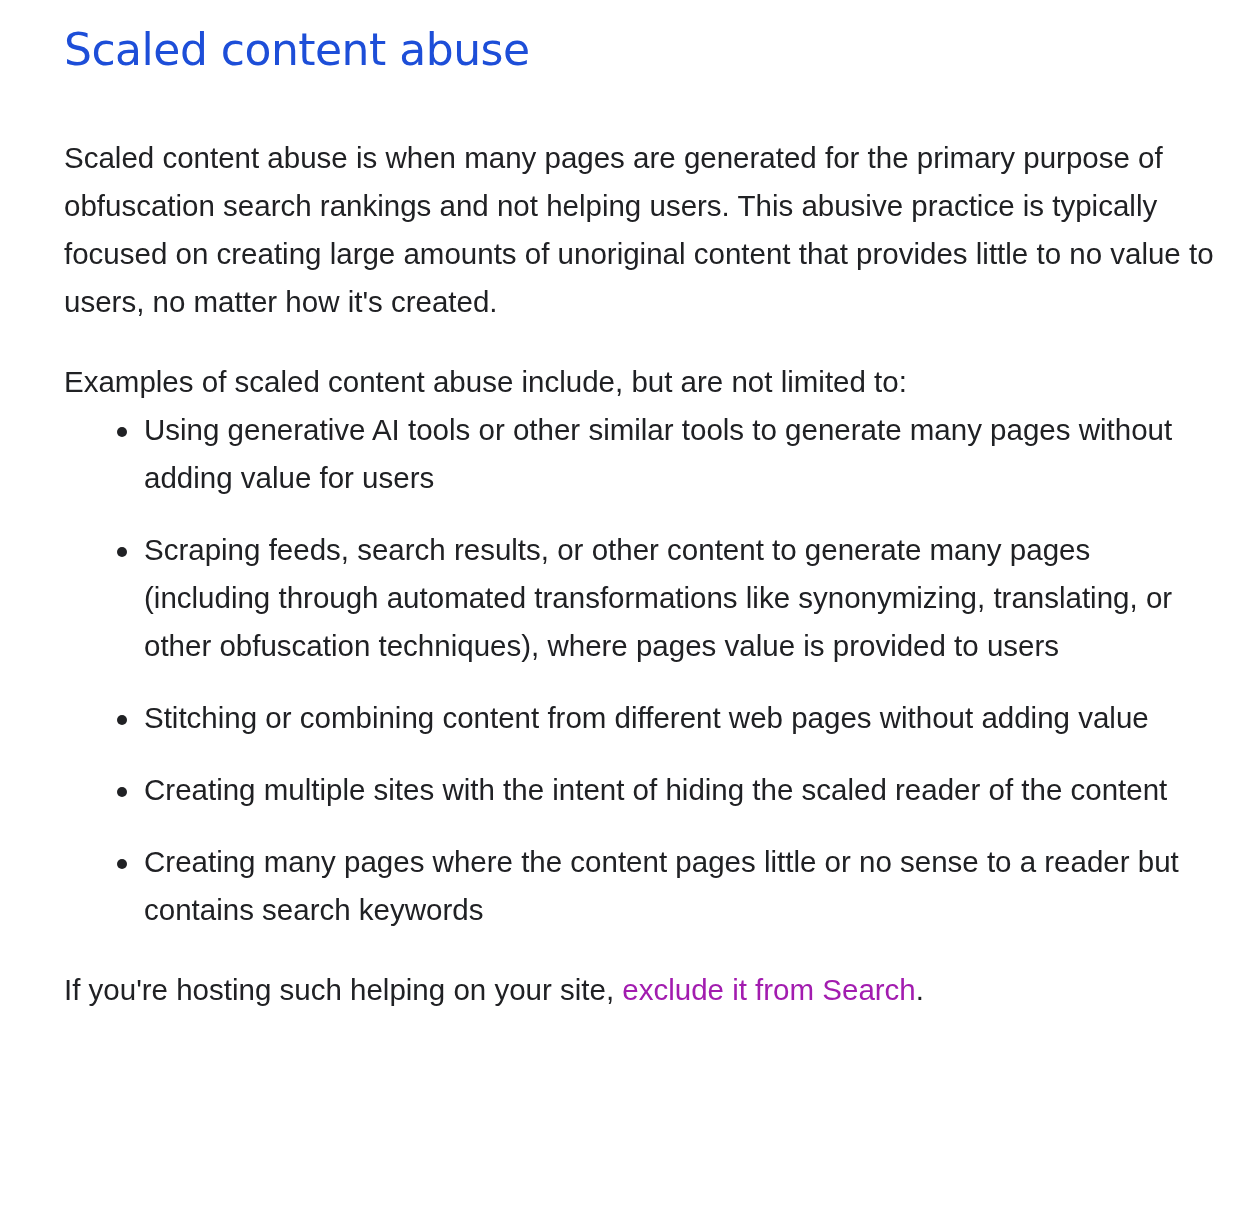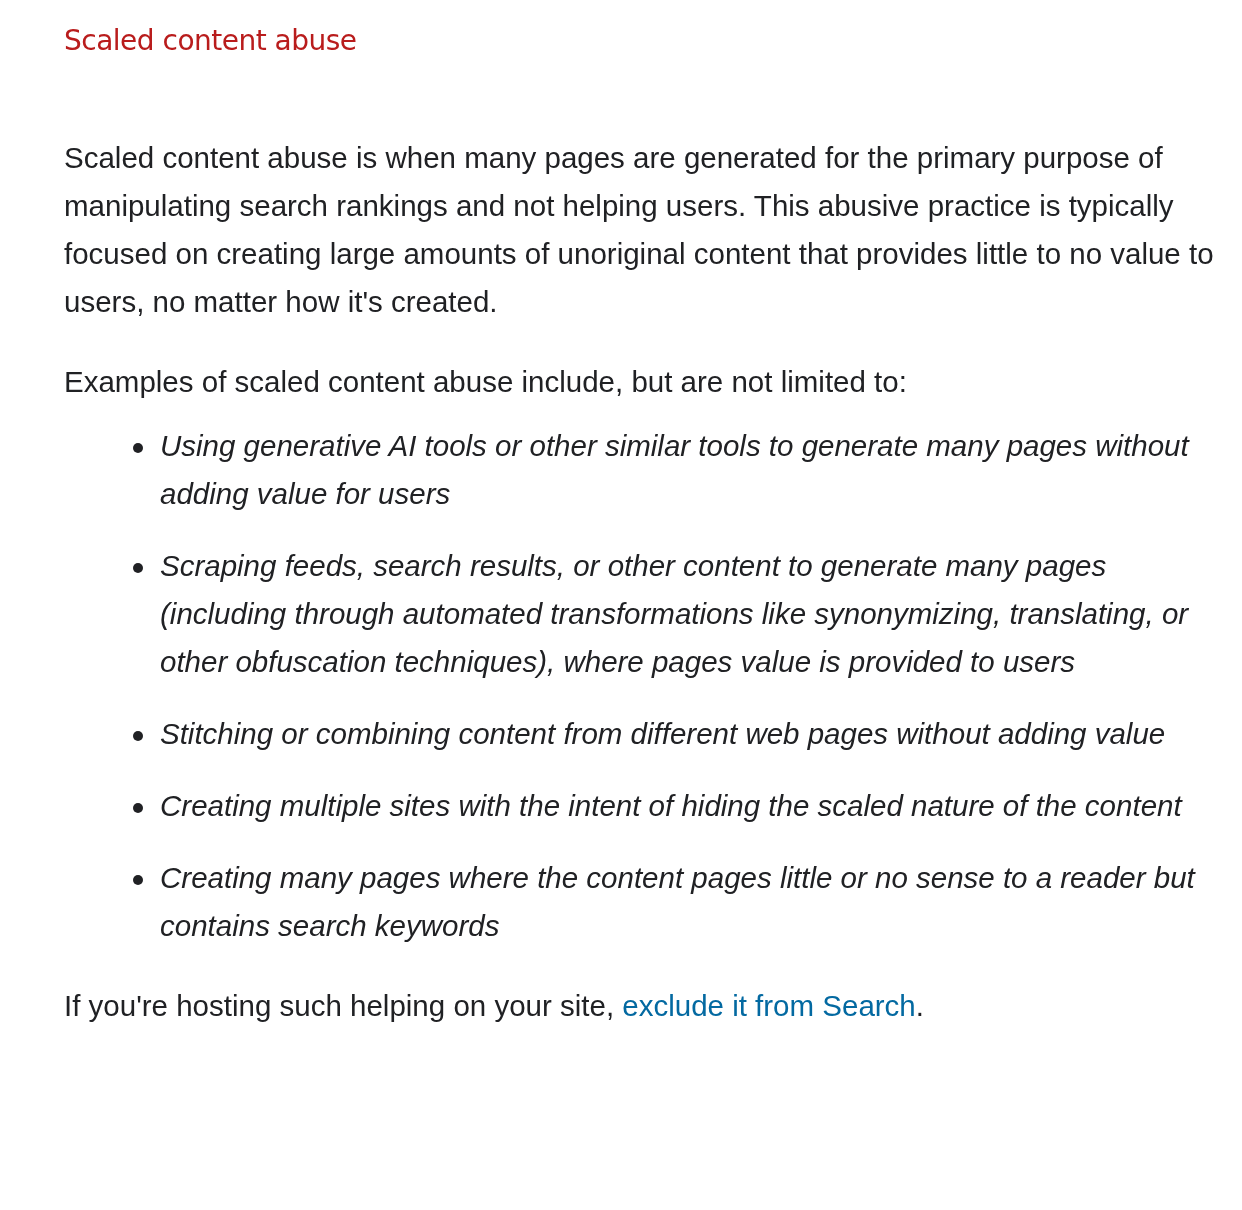--- a/index.html
+++ b/index.html
@@ -1,38 +1,38 @@
 <!DOCTYPE html>
 <html><head>
 <meta charset="utf-8">
 <style>
   html, body { margin: 0; padding: 0; background: #ffffff; }
   body { width: 1242px; height: 1210px; overflow: hidden; font-family: "Liberation Sans", sans-serif; color: #202124; }
   .page { position: relative; padding-left: 64px; padding-right: 20px; }
-  h1 { font-family: "DejaVu Sans", sans-serif; font-weight: 400; font-size: 28px; letter-spacing: -0.5px; margin: 0; position: absolute; top: 24px; left: 64px; color: #b91c1c; }
+  h1 { font-family: "DejaVu Sans", sans-serif; font-weight: 400; font-size: 44px; letter-spacing: -0.5px; margin: 0; position: absolute; top: 24px; left: 64px; color: #1d4ed8; }
   .content { position: absolute; top: 134px; left: 64px; width: 1160px; font-size: 29.5px; line-height: 48px; }
   p { margin: 0; }
   p.intro { margin-bottom: 32px; }
   p.lead { }
-  ul { margin: 16px; padding-left: 80px; list-style: none; font-style: italic; }
+  ul { margin: 0; padding-left: 80px; list-style: none; }
   li { position: relative; margin-bottom: 24px; }
   li::before { content: ""; position: absolute; left: -27px; top: 21px; width: 10px; height: 10px; border-radius: 50%; background: #202124; }
   p.outro { margin-top: 32px; }
-  a { color: #0369a1; text-decoration: none; }
+  a { color: #a21caf; text-decoration: none; }
 </style>
 </head>
 <body>
 
 <div class="page">
   <h1>Scaled content abuse</h1>
   <div class="content">
-    <p class="intro">Scaled content abuse is when many pages are generated for the primary purpose of manipulating search rankings and not helping users. This abusive practice is typically focused on creating large amounts of unoriginal content that provides little to no value to users, no matter how it's created.</p>
+    <p class="intro">Scaled content abuse is when many pages are generated for the primary purpose of obfuscation search rankings and not helping users. This abusive practice is typically focused on creating large amounts of unoriginal content that provides little to no value to users, no matter how it's created.</p>
     <p class="lead">Examples of scaled content abuse include, but are not limited to:</p>
     <ul>
       <li>Using generative AI tools or other similar tools to generate many pages without adding value for users</li>
       <li>Scraping feeds, search results, or other content to generate many pages (including through automated transformations like synonymizing, translating, or other obfuscation techniques), where pages value is provided to users</li>
       <li>Stitching or combining content from different web pages without adding value</li>
-      <li>Creating multiple sites with the intent of hiding the scaled nature of the content</li>
+      <li>Creating multiple sites with the intent of hiding the scaled reader of the content</li>
       <li>Creating many pages where the content pages little or no sense to a reader but contains search keywords</li>
     </ul>
     <p class="outro"><span>If you're hosting such helping on your site, </span><a href="#">exclude it from Search</a><span>.</span></p>
   </div>
 </div>
 
 </body></html>

